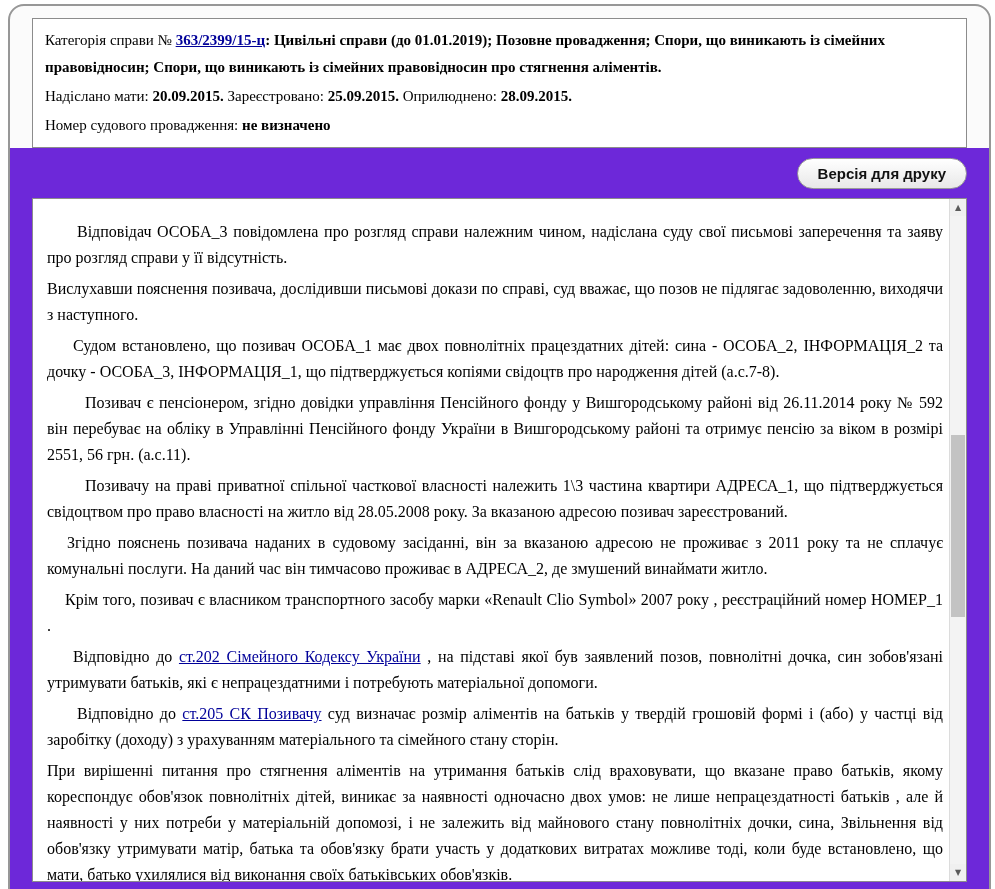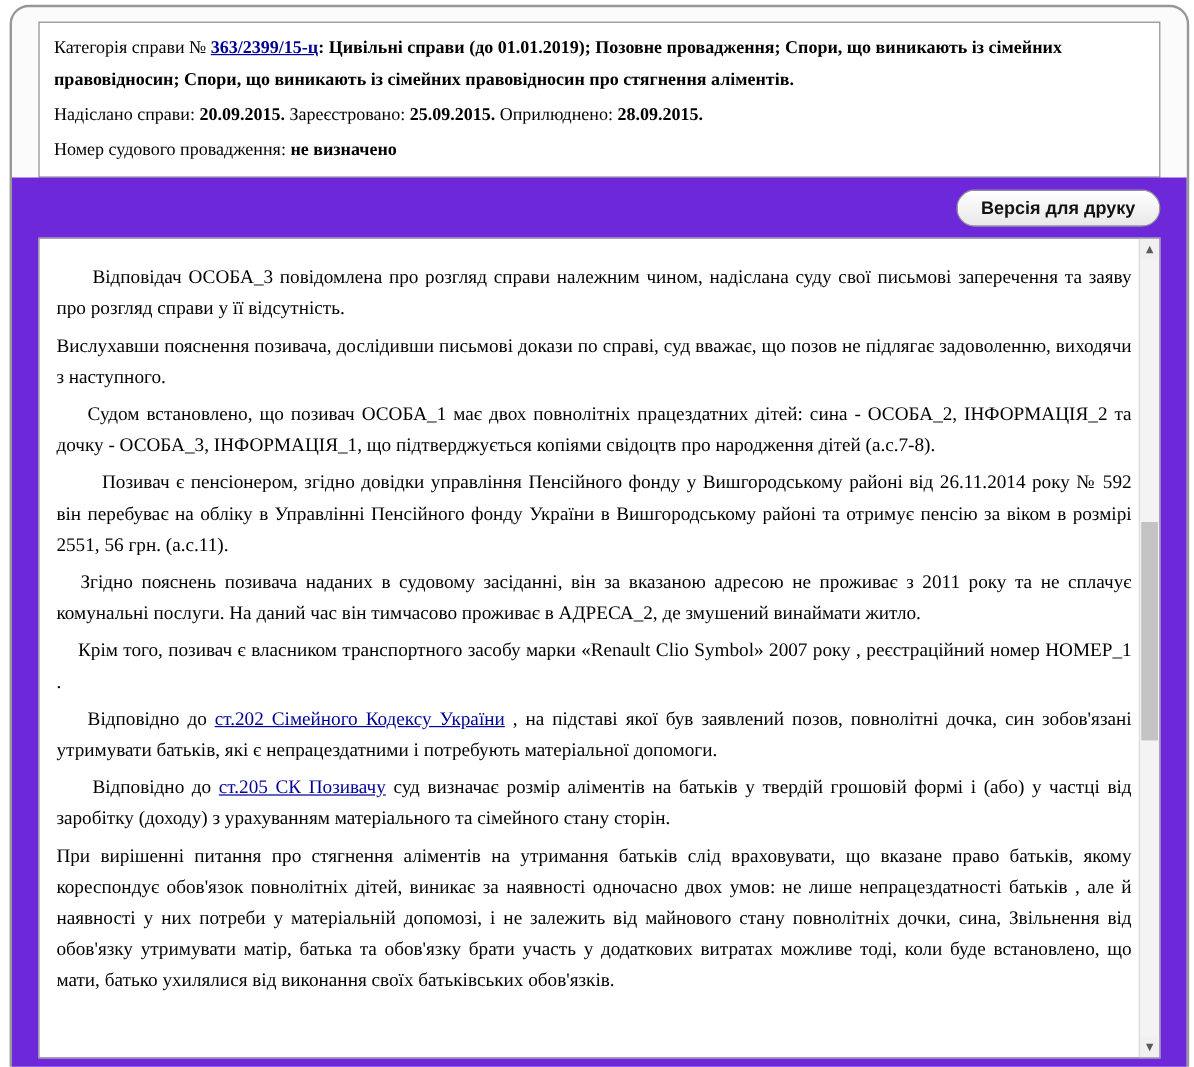--- a/index.html
+++ b/index.html
@@ -111,40 +111,41 @@
 </head>
 <body>
 
 <div>
   <div class="outer">
     <div class="outer-top">
       <div class="header-box">
         <p><span>Категорія справи №</span>
           <a class="case-link">363/2399/15-ц</a><span class="hb">:</span>
           <span class="hb">Цивільні справи (до 01.01.2019); Позовне провадження; Спори, що виникають із сімейних правовідносин; Спори, що виникають із сімейних правовідносин про стягнення аліментів.</span></p>
-        <p><span>Надіслано справи:</span>
+        <p><span>Надіслано мати:</span>
           <span class="hb">20.09.2015.</span>
           <span>Зареєстровано:</span>
           <span class="hb">25.09.2015.</span>
           <span>Оприлюднено:</span>
           <span class="hb">28.09.2015.</span></p>
         <p><span>Номер судового провадження:</span>
           <span class="hb">не визначено</span></p>
       </div>
     </div>
     <div class="gray-sec">
       <div class="btn-row">
         <button class="print-btn">Версія для друку</button>
       </div>
       <div class="doc-box">
         <div class="doc-content">
             <p class="doc-para" style="text-indent: 30px;"><span>Відповідач ОСОБА_3 повідомлена  про розгляд справи належним чином, надіслана суду свої письмові заперечення та заяву про розгляд справи у її відсутність.</span></p>
             <p class="doc-para" style="text-indent: 0px;"><span>Вислухавши пояснення позивача, дослідивши письмові докази по справі, суд вважає, що позов не підлягає задоволенню, виходячи з наступного.</span></p>
             <p class="doc-para" style="text-indent: 26px;"><span>Судом встановлено, що позивач ОСОБА_1  має двох повнолітніх працездатних дітей: сина - ОСОБА_2, ІНФОРМАЦІЯ_2 та дочку - ОСОБА_3, ІНФОРМАЦІЯ_1, що підтверджується копіями свідоцтв про народження дітей (а.с.7-8).</span></p>
             <p class="doc-para" style="text-indent: 38px;"><span>Позивач є пенсіонером, згідно довідки управління Пенсійного фонду у Вишгородському районі від 26.11.2014 року № 592  він перебуває на обліку в Управлінні Пенсійного фонду України в Вишгородському районі та отримує пенсію за віком в розмірі 2551, 56 грн. (а.с.11).</span></p>
+            <p class="doc-para" style="text-indent: 38px;"><span>Позивачу на праві приватної спільної часткової власності  належить 1\3 частина квартири АДРЕСА_1, що підтверджується свідоцтвом про право власності на житло від 28.05.2008 року. За вказаною адресою позивач зареєстрований.</span></p>
             <p class="doc-para" style="text-indent: 20px;"><span>Згідно пояснень позивача наданих в судовому засіданні, він за вказаною адресою не проживає з 2011 року та не сплачує комунальні послуги. На даний час він тимчасово проживає в АДРЕСА_2, де змушений винаймати житло.</span></p>
             <p class="doc-para" style="text-indent: 18px;"><span>Крім того, позивач є власником транспортного засобу марки «Renault Clio Symbol» 2007 року , реєстраційний номер НОМЕР_1 .</span></p>
             <p class="doc-para" style="text-indent: 26px;"><span>Відповідно до </span><a class="doc-link">ст.202 Сімейного Кодексу України</a><span> , на підставі якої був заявлений позов, повнолітні дочка, син зобов'язані утримувати батьків, які є непрацездатними і потребують матеріальної допомоги.</span></p>
             <p class="doc-para" style="text-indent: 30px;"><span>Відповідно до </span><a class="doc-link">ст.205 СК Позивачу</a><span> суд визначає розмір аліментів на батьків у твердій грошовій формі і (або) у частці від заробітку (доходу) з урахуванням матеріального та сімейного стану сторін.</span></p>
             <p class="doc-para" style="text-indent: 0px;"><span>При вирішенні питання про стягнення аліментів на утримання батьків слід враховувати, що вказане право батьків, якому кореспондує обов'язок повнолітніх дітей, виникає за наявності одночасно двох умов: не лише непрацездатності батьків , але й наявності у них потреби у матеріальній допомозі, і не залежить від майнового стану повнолітніх дочки, сина, Звільнення від обов'язку утримувати матір, батька та обов'язку брати участь у додаткових витратах можливе тоді, коли буде встановлено, що мати, батько ухилялися від виконання своїх батьківських обов'язків.</span></p>
           </div>
         <div class="scrollbar">
           <div class="sb-btn sb-up">
             <span class="arr">▲</span>
           </div>

